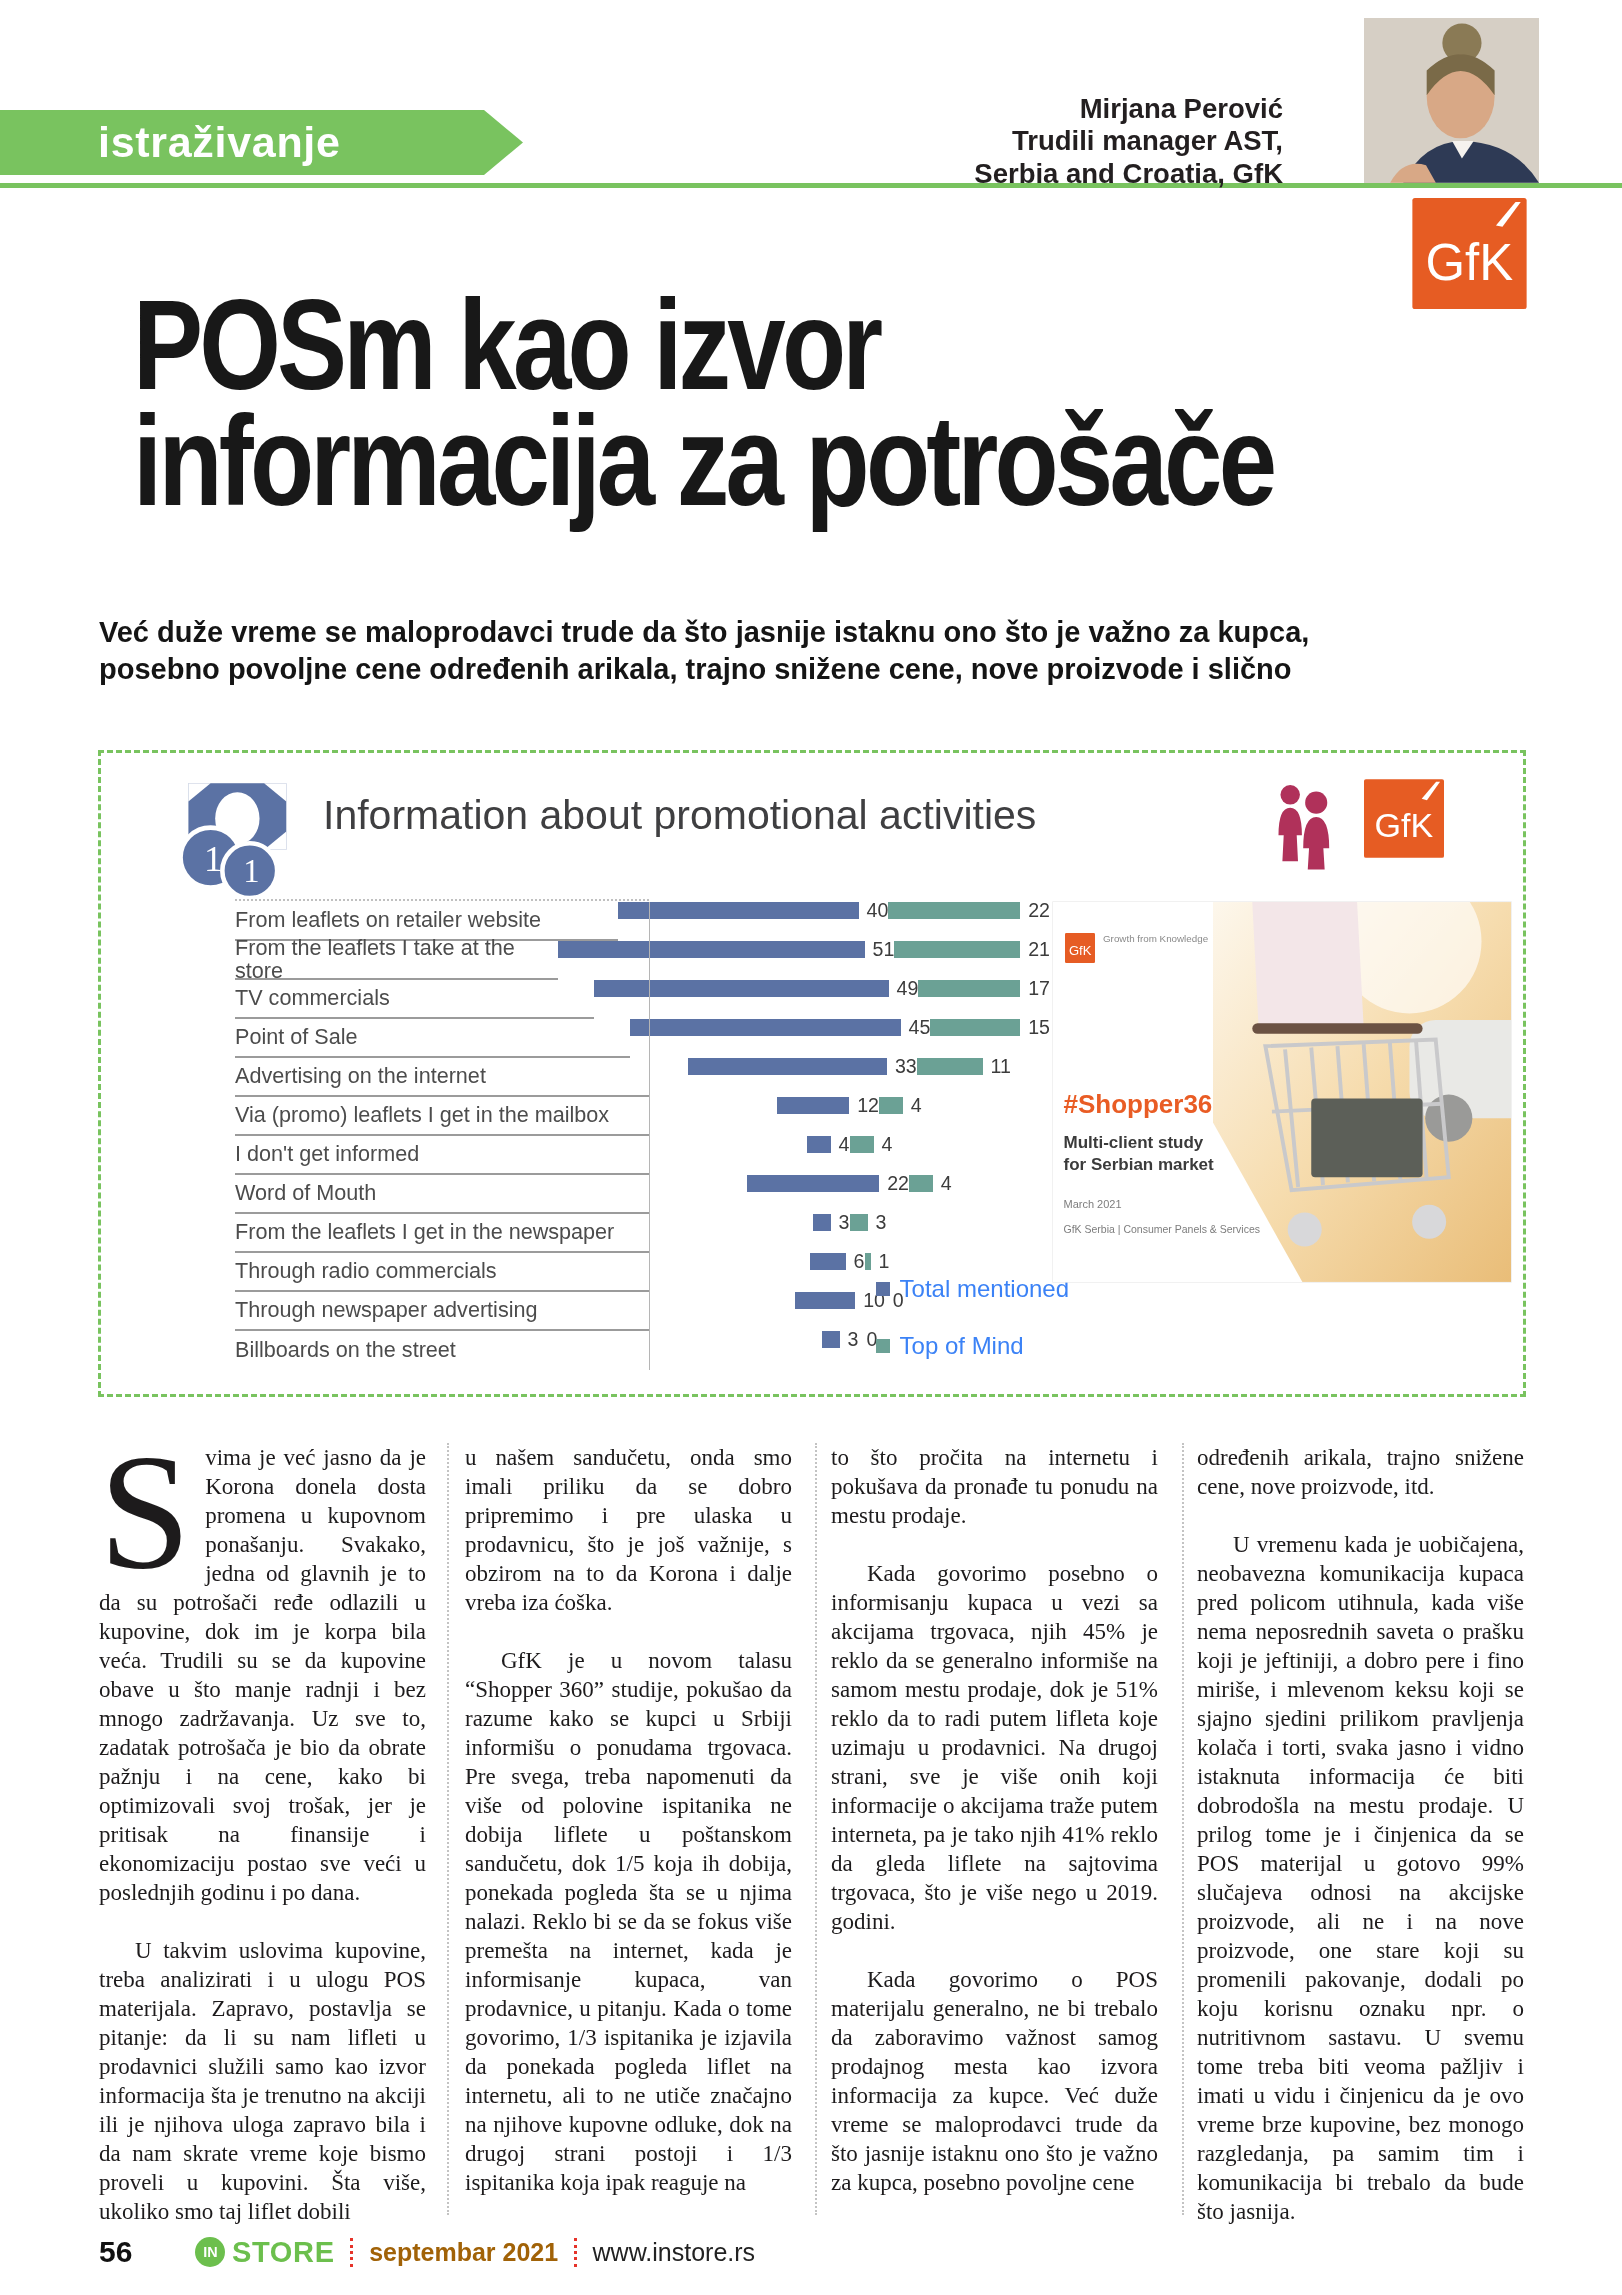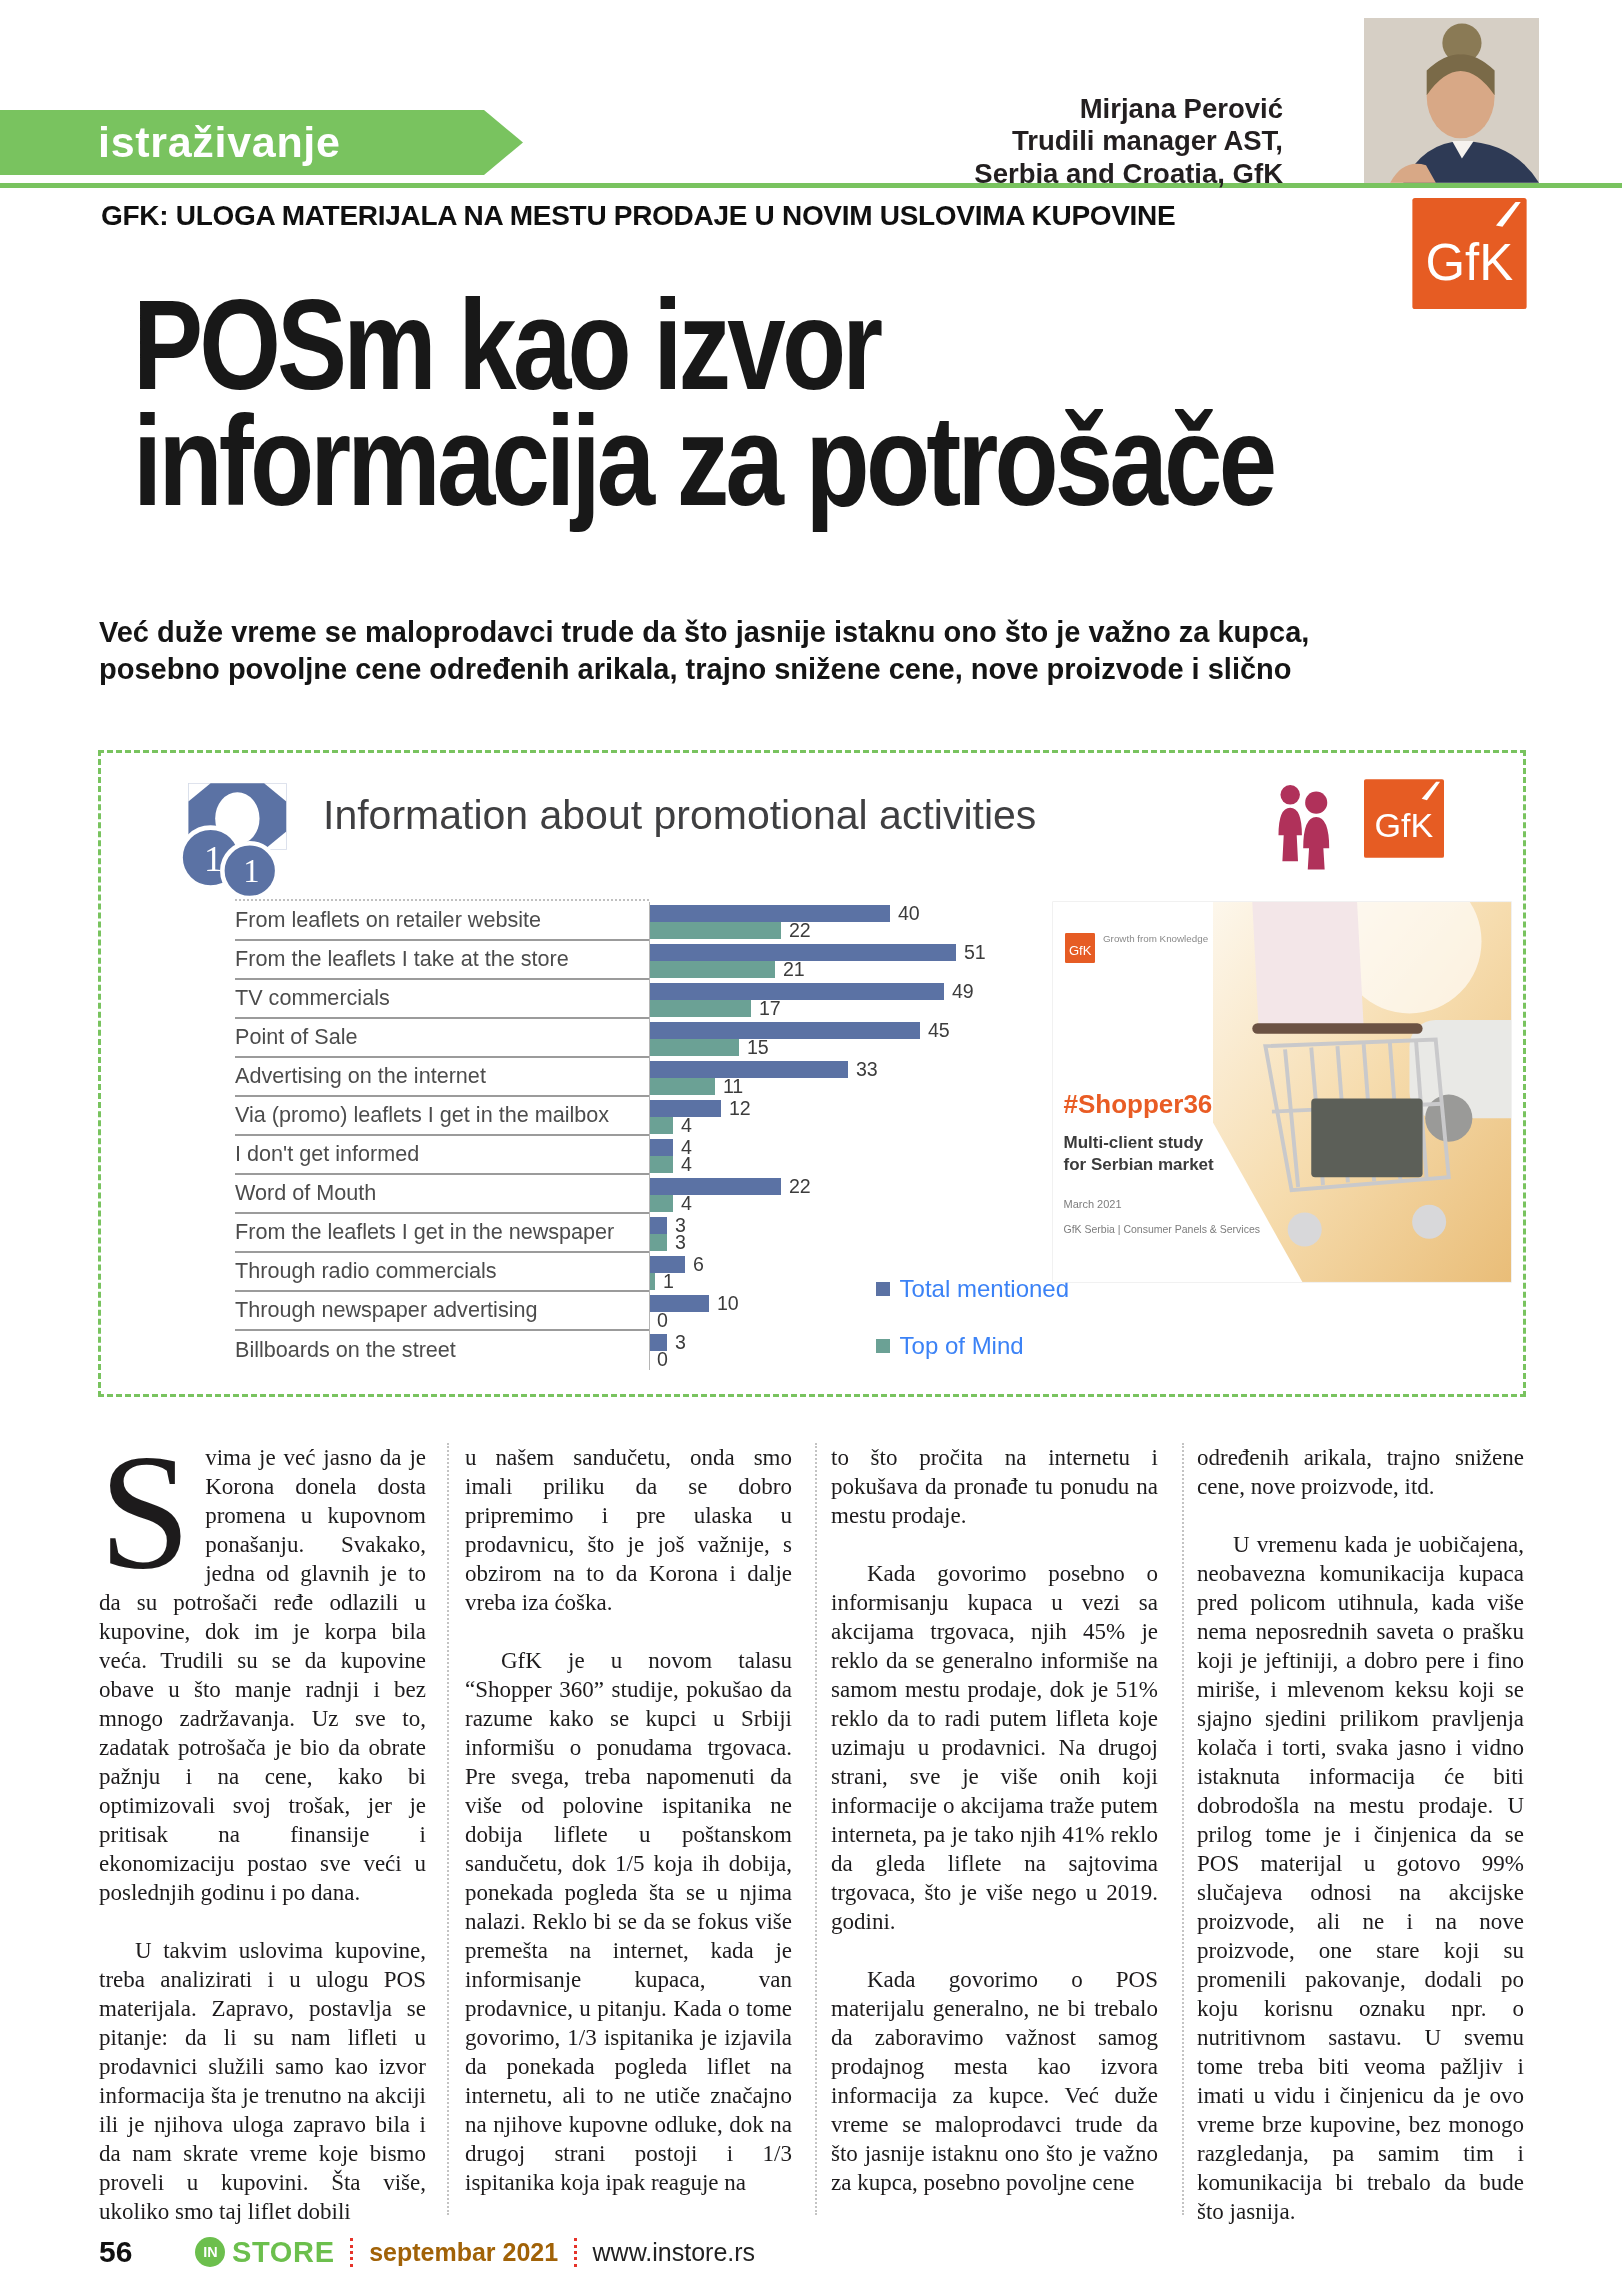--- a/index.html
+++ b/index.html
@@ -30,21 +30,21 @@
   .people-icon{position:absolute;left:1171px;top:30px;width:65px;height:88px;}
   .gfk-small{position:absolute;left:1263px;top:26px;width:80px;height:79px;}
 
   .plot{position:absolute;left:134px;top:149px;width:815px;}
   .plot::before{content:"";position:absolute;left:0;top:-2.6px;width:414px;border-top:2px dotted #c0c0c0;}
   .plot::after{content:"";position:absolute;left:414px;top:0;bottom:0;width:1.3px;background:#b5b5b5;}
   .c-row{display:flex;height:39px;}
   .c-row:last-child .c-label{border-bottom:none;}
   .c-label{width:414px;box-sizing:border-box;border-bottom:2px solid #9b9b9b;
            font-size:21.6px;color:#4c4c4c;display:flex;align-items:center;line-height:1.02;}
-  .c-bars{flex:1;display:flex;flex-direction:column;justify-content:center;}
+  .c-bars{flex:1;display:flex;justify-content:center;}
   .bar{height:17px;display:flex;align-items:center;}
   .bar .fill{height:100%;}
   .bar .val{margin-left:7.9px;font-size:19.6px;color:#3c3c3c;}
   .legend{position:absolute;left:775px;top:522px;}
   .legend .li{display:flex;align-items:center;margin-bottom:29px;}
   .legend .sw{width:14.4px;height:14.4px;margin-right:9.2px;}
   .legend .lt{font-size:24px;color:#3b82f6;}
 
   
   .slide{position:absolute;left:952px;top:149px;width:458px;height:380px;background:#fff;
@@ -109,21 +109,20 @@
   </div>
 
   <div class="gfk-main">
     <svg width="115" height="111" viewBox="0 0 175 170">
       <rect width="175" height="170" rx="4" fill="#e65c23"></rect>
       <polygon points="128,42 158,6 166,6 138,44" fill="#ffffff"></polygon>
       <text x="20" y="125" font-family="Liberation Sans, sans-serif" font-size="78" fill="#ffffff">GfK</text>
     </svg>
   </div>
 
-  <div class="kicker">GFK: ULOGA MATERIJALA NA MESTU PRODAJE U NOVIM USLOVIMA KUPOVINE</div>
 
   <div class="title">
     <span class="tline">POSm kao izvor</span>
     <span class="tline">informacija za potrošače</span>
   </div>
 
   <div class="lead">Već duže vreme se maloprodavci trude da što jasnije istaknu ono što je važno za kupca, posebno povoljne cene određenih arikala, trajno snižene cene, nove proizvode i slično</div>
 
   <div class="chart-box">
     <div class="money-icon">

